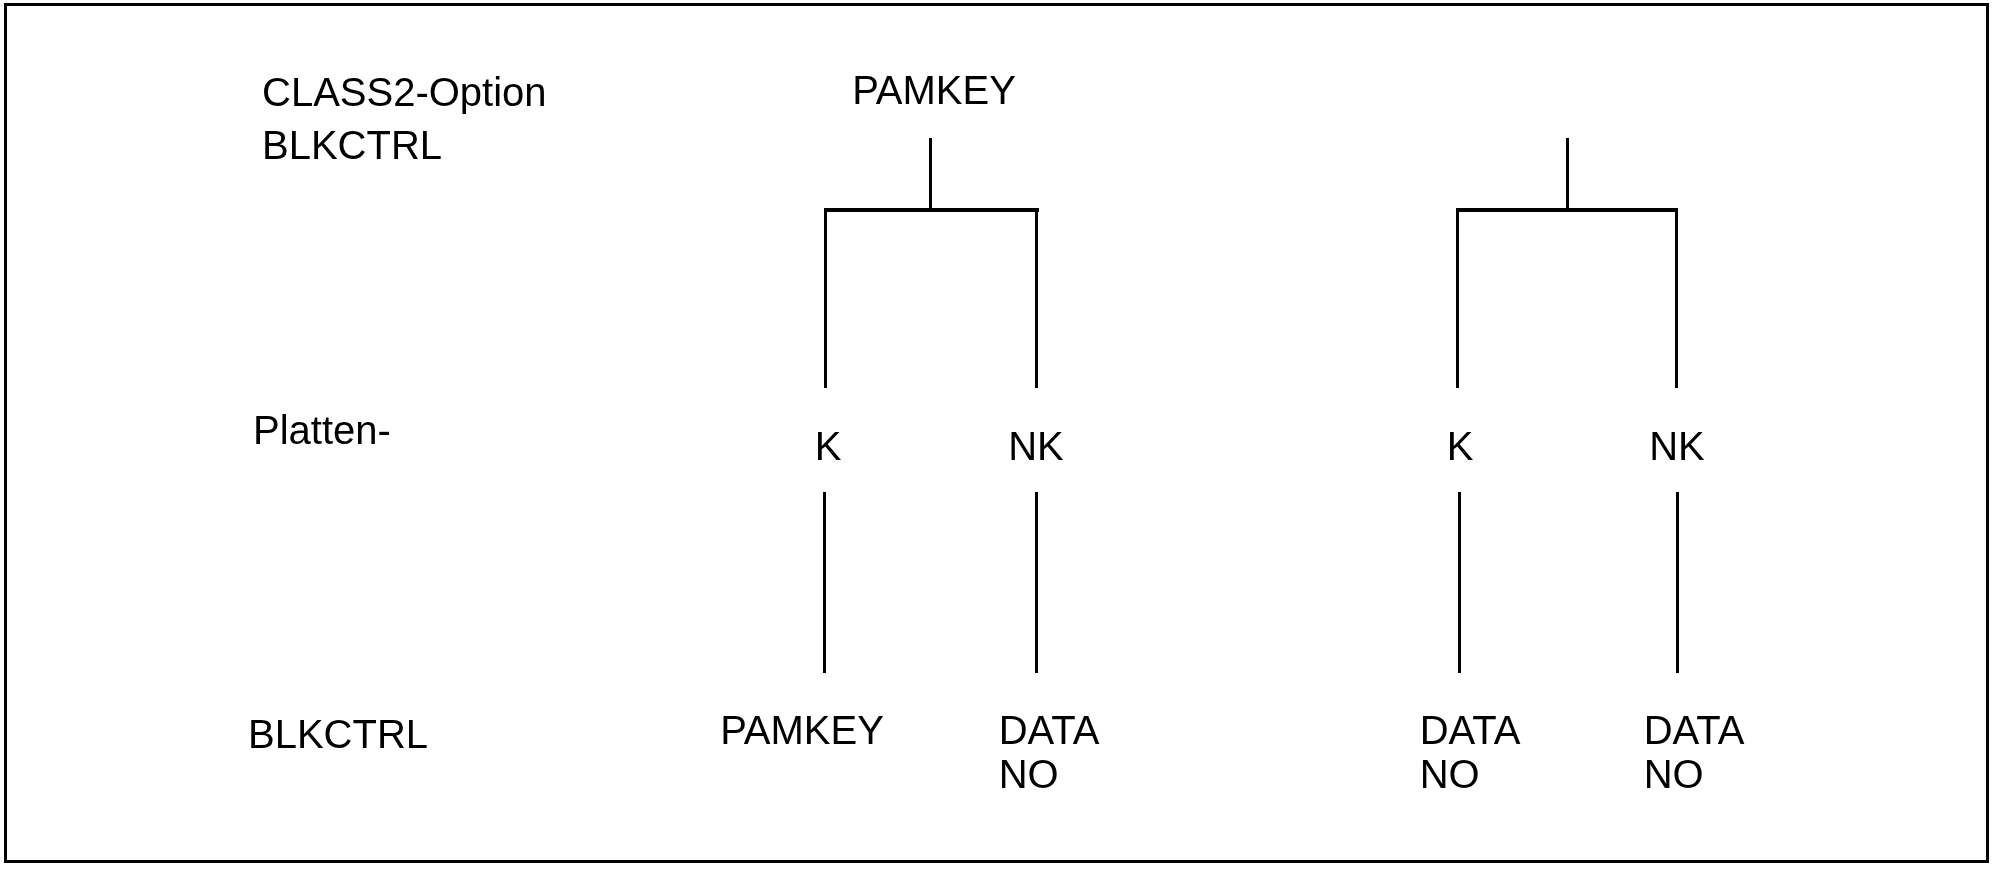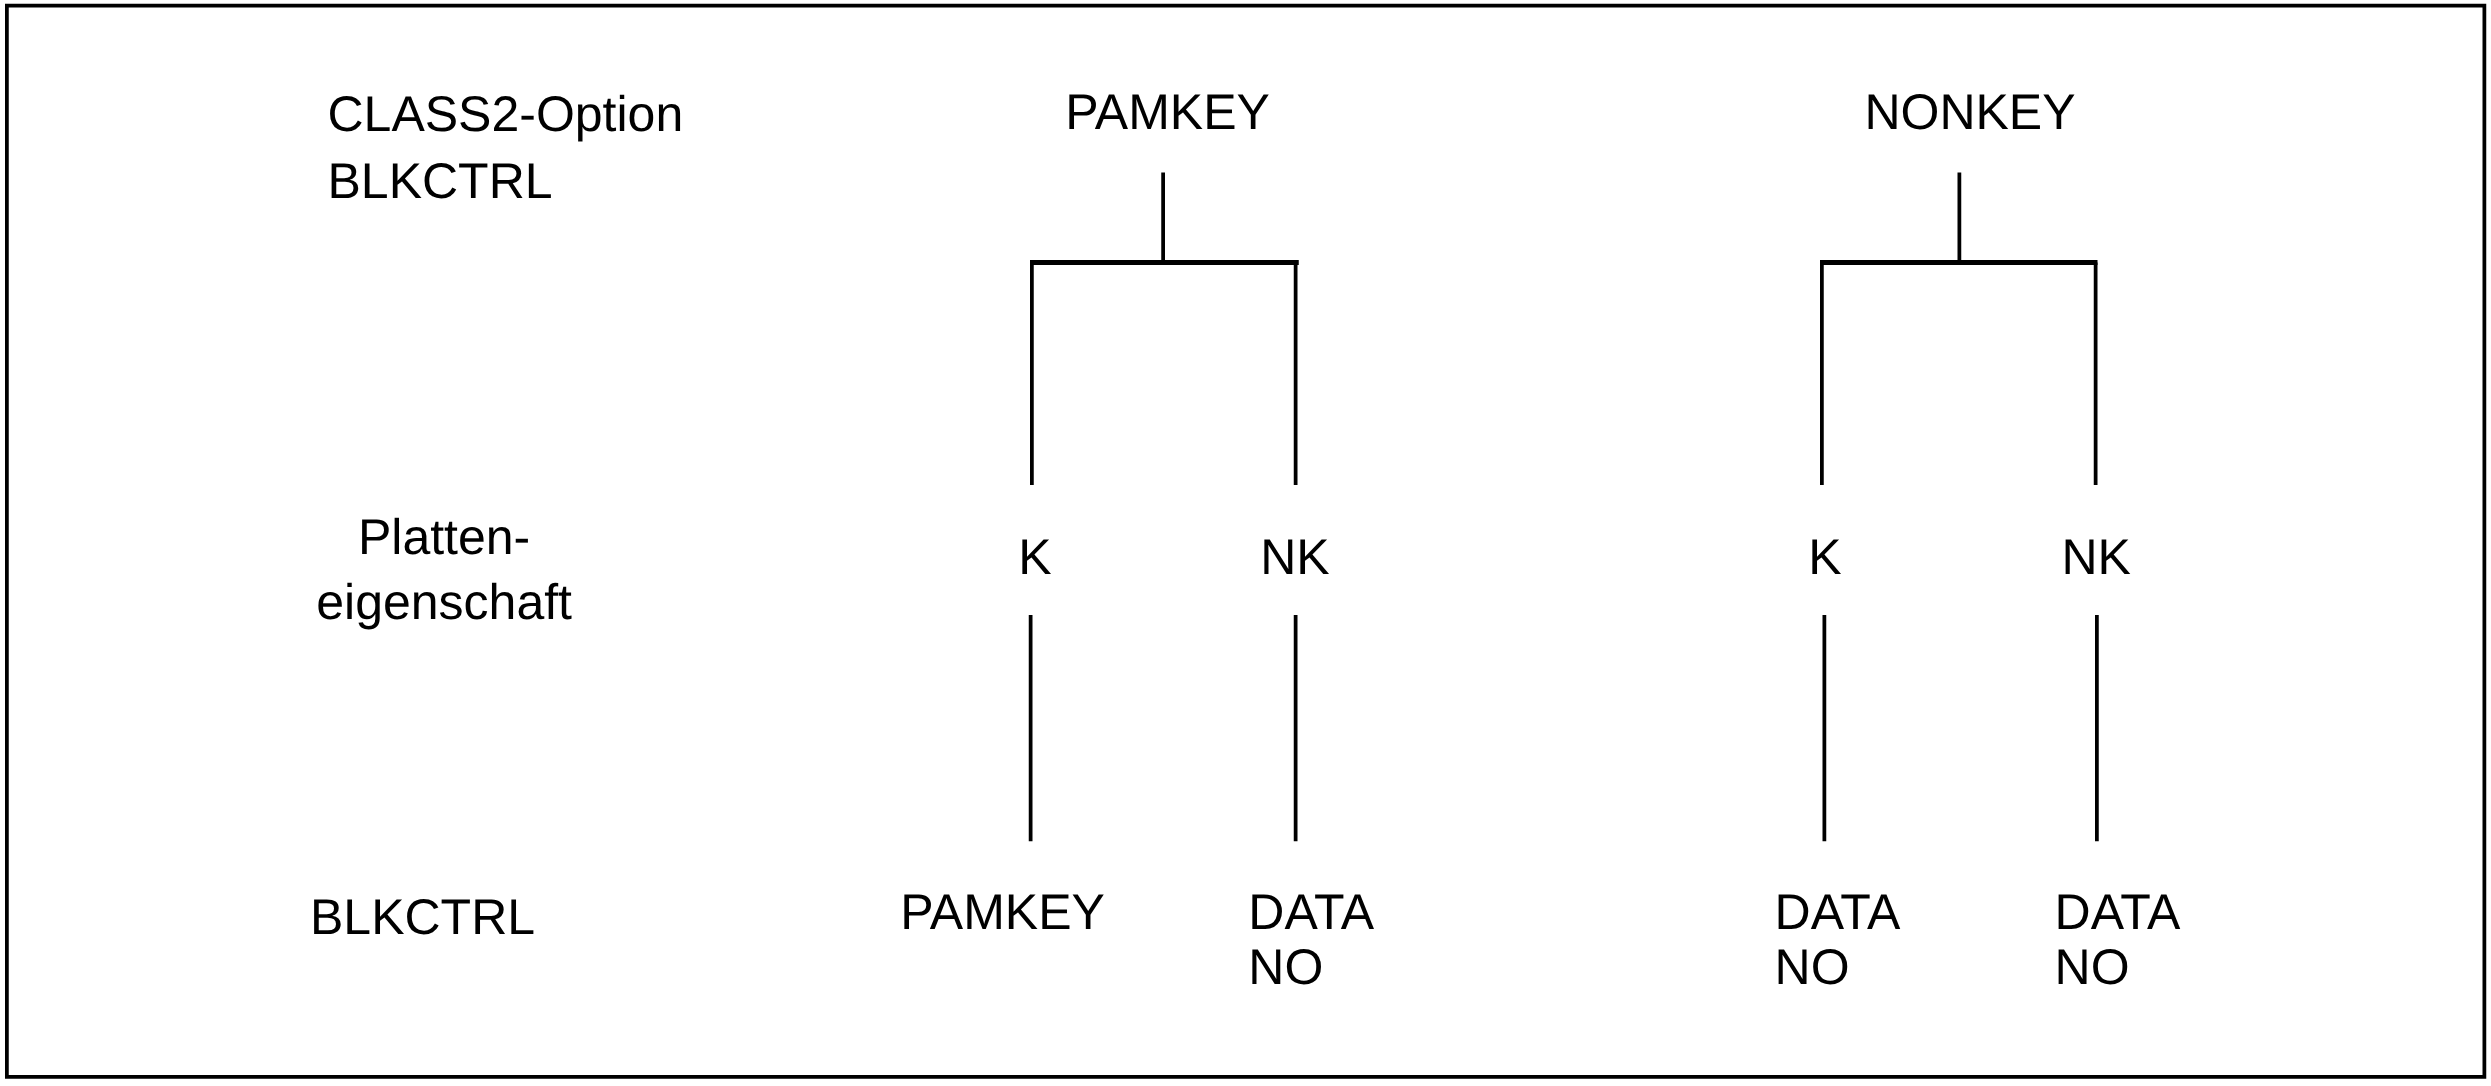--- a/index.html
+++ b/index.html
@@ -21,60 +21,59 @@
   }
   .txt {
     position: absolute;
     font-size: 40px;
     line-height: 44px;
     white-space: pre;
     color: #000000;
   }
   .center { transform: translateX(-50%); text-align: left; }
   .block2 { line-height: 53px; }
-  .blockP { line-height: 52px; text-align: center; }
+  .blockP { line-height: 52px; }
   .leaf   { line-height: 44px; }
   .ln {
     position: absolute;
     background: #000000;
   }
   .v { width: 3px; }
   .h { height: 4px; }
 </style>
 </head>
 <body>
 
 <div class="canvas">
 
   <div class="frame"></div>
 
   <div class="txt block2" style="left:262px; top:66px;"><span>CLASS2-Option</span><br><span>BLKCTRL</span></div>
 
-  <div class="txt blockP" style="left:253px; top:404px;"><span>Platten-</span><br><span>eigenschaft</span></div>
+  <div class="txt blockP" style="left:253px; top:404px;"><span>Platten-</span><br></div>
 
   <div class="txt" style="left:248px; top:712px;">BLKCTRL</div>
 
   <div class="txt center" style="left:934px; top:68px;">PAMKEY</div>
 
   <div class="ln v" style="left:929px; top:138px; height:72px;"></div>
   <div class="ln h" style="left:824px; top:208px; width:215px;"></div>
   <div class="ln v" style="left:824px; top:210px; height:178px;"></div>
   <div class="ln v" style="left:1035px; top:210px; height:178px;"></div>
 
   <div class="txt center" style="left:828px;  top:424px;">K</div>
   <div class="txt center" style="left:1036px; top:424px;">NK</div>
 
   <div class="ln v" style="left:823px;  top:492px; height:181px;"></div>
   <div class="ln v" style="left:1035px; top:492px; height:181px;"></div>
 
   <div class="txt center leaf" style="left:802px; top:708px;"><span>PAMKEY</span><br><span></span></div>
 
   <div class="txt center leaf" style="left:1049px; top:708px;"><span>DATA</span><br><span>NO</span></div>
 
-  <div class="txt center" style="left:1576px; top:68px;">NONKEY</div>
 
   <div class="ln v" style="left:1566px; top:138px; height:72px;"></div>
   <div class="ln h" style="left:1456px; top:208px; width:222px;"></div>
   <div class="ln v" style="left:1456px; top:210px; height:178px;"></div>
   <div class="ln v" style="left:1675px; top:210px; height:178px;"></div>
 
   <div class="txt center" style="left:1460px; top:424px;">K</div>
   <div class="txt center" style="left:1677px; top:424px;">NK</div>
 
   <div class="ln v" style="left:1458px; top:492px; height:181px;"></div>

